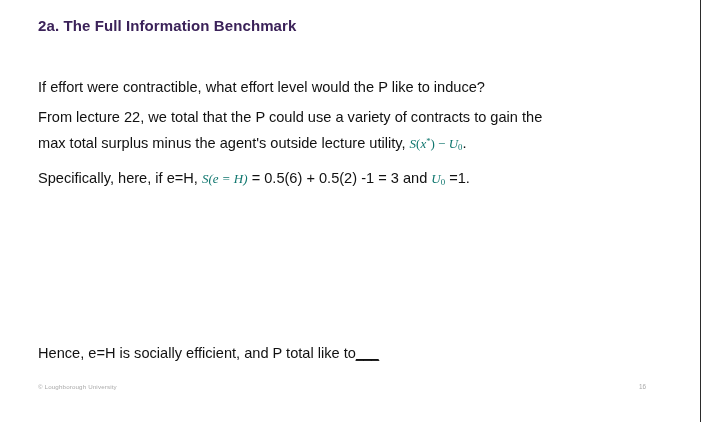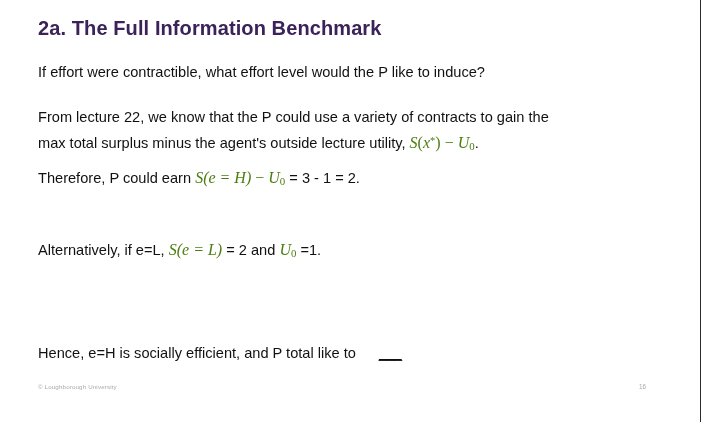--- a/index.html
+++ b/index.html
@@ -30,81 +30,80 @@
   #content {
     position: absolute;
     left: 38px;
     top: 0;
     width: 640px;
   }
   .slide-title {
     position: absolute;
     left: 0;
     top: 17px;
-    font-size: 20px;
+    font-size: 15px;
     font-weight: bold;
     color: #3b2259;
     letter-spacing: 0.1px;
     white-space: nowrap;
   }
   .para {
     position: absolute;
     left: 0;
     font-size: 14.6px;
     color: #111111;
     line-height: 24px;
     white-space: nowrap;
   }
   .line {
     white-space: nowrap;
   }
   
   .m {
     font-family: "Liberation Serif", "DejaVu Serif", serif;
     font-style: italic;
-    font-size: 16px;
-    color: #4d7c0f;
+    font-size: 13px;
+    color: #0f766e;
   }
   .m .up {
     font-style: normal;
   }
   .m sub {
     font-style: normal;
     font-size: 0.68em;
     vertical-align: -0.22em;
   }
   .m sup {
     font-style: normal;
     font-size: 0.66em;
     vertical-align: 0.42em;
   }
   .blank {
     text-decoration: underline;
     letter-spacing: -0.5px;
-    padding-left: 23px;
   }
   #footer-copyright {
     position: absolute;
     left: 38px;
     top: 383px;
     font-size: 6.2px;
     color: #a9a9a9;
     letter-spacing: 0.15px;
     white-space: nowrap;
   }
   #footer-pagenum {
     position: absolute;
     left: 639px;
     top: 383px;
     font-size: 6.4px;
     color: #a9a9a9;
     white-space: nowrap;
   }
   
-  #p-question   { top: 60px; }
+  #p-question   { top: 75px; }
   #p-lecture    { top: 105px; }
   #p-specific   { top: 166px; }
   #p-alternative{ top: 238px; }
   #p-hence      { top: 341px; }
 </style>
 </head>
 <body>
 
 <div id="slide">
 
@@ -112,30 +111,29 @@
 
   <div id="content">
 
     <div class="slide-title">2a. The Full Information Benchmark</div>
 
     <div class="para" id="p-question">
       <div class="line">If effort were contractible, what effort level would the P like to induce?</div>
     </div>
 
     <div class="para" id="p-lecture">
-      <div class="line">From lecture 22, we know that the P could use a variety of contracts to gain the</div>
+      <div class="line">From lecture 22, we total that the P could use a variety of contracts to gain the</div>
       <div class="line"><span>max total surplus minus the agent's outside lecture utility, </span><span class="m"><span>S</span><span class="up">(</span><span>x</span><sup>*</sup><span class="up">)</span><span class="up"> − </span><span>U</span><sub>0</sub></span><span>.</span></div>
     </div>
 
     <div class="para" id="p-specific">
-      <div class="line"><span>Therefore, P could earn </span><span class="m"><span>S(e = H)</span><span class="up"> − </span><span>U</span><sub>0</sub></span><span> = 3 - 1 = 2.</span></div>
+      <div class="line"><span>Specifically, here, if e=H, </span><span class="m">S(e = H)</span><span> = 0.5(6) + 0.5(2) -1 = 3 and </span><span class="m"><span>U</span><sub>0</sub></span><span> =1.</span></div>
     </div>
 
     <div class="para" id="p-alternative">
-      <div class="line"><span>Alternatively, if e=L, </span><span class="m">S(e = L)</span><span> = 2 and </span><span class="m"><span>U</span><sub>0</sub></span><span> =1.</span></div>
     </div>
 
     <div class="para" id="p-hence">
       <div class="line"><span>Hence, e=H is socially efficient, and P total like to</span><span class="blank">___</span></div>
     </div>
 
   </div>
 
   <div id="footer-copyright">© Loughborough University</div>
   <div id="footer-pagenum">16</div>

